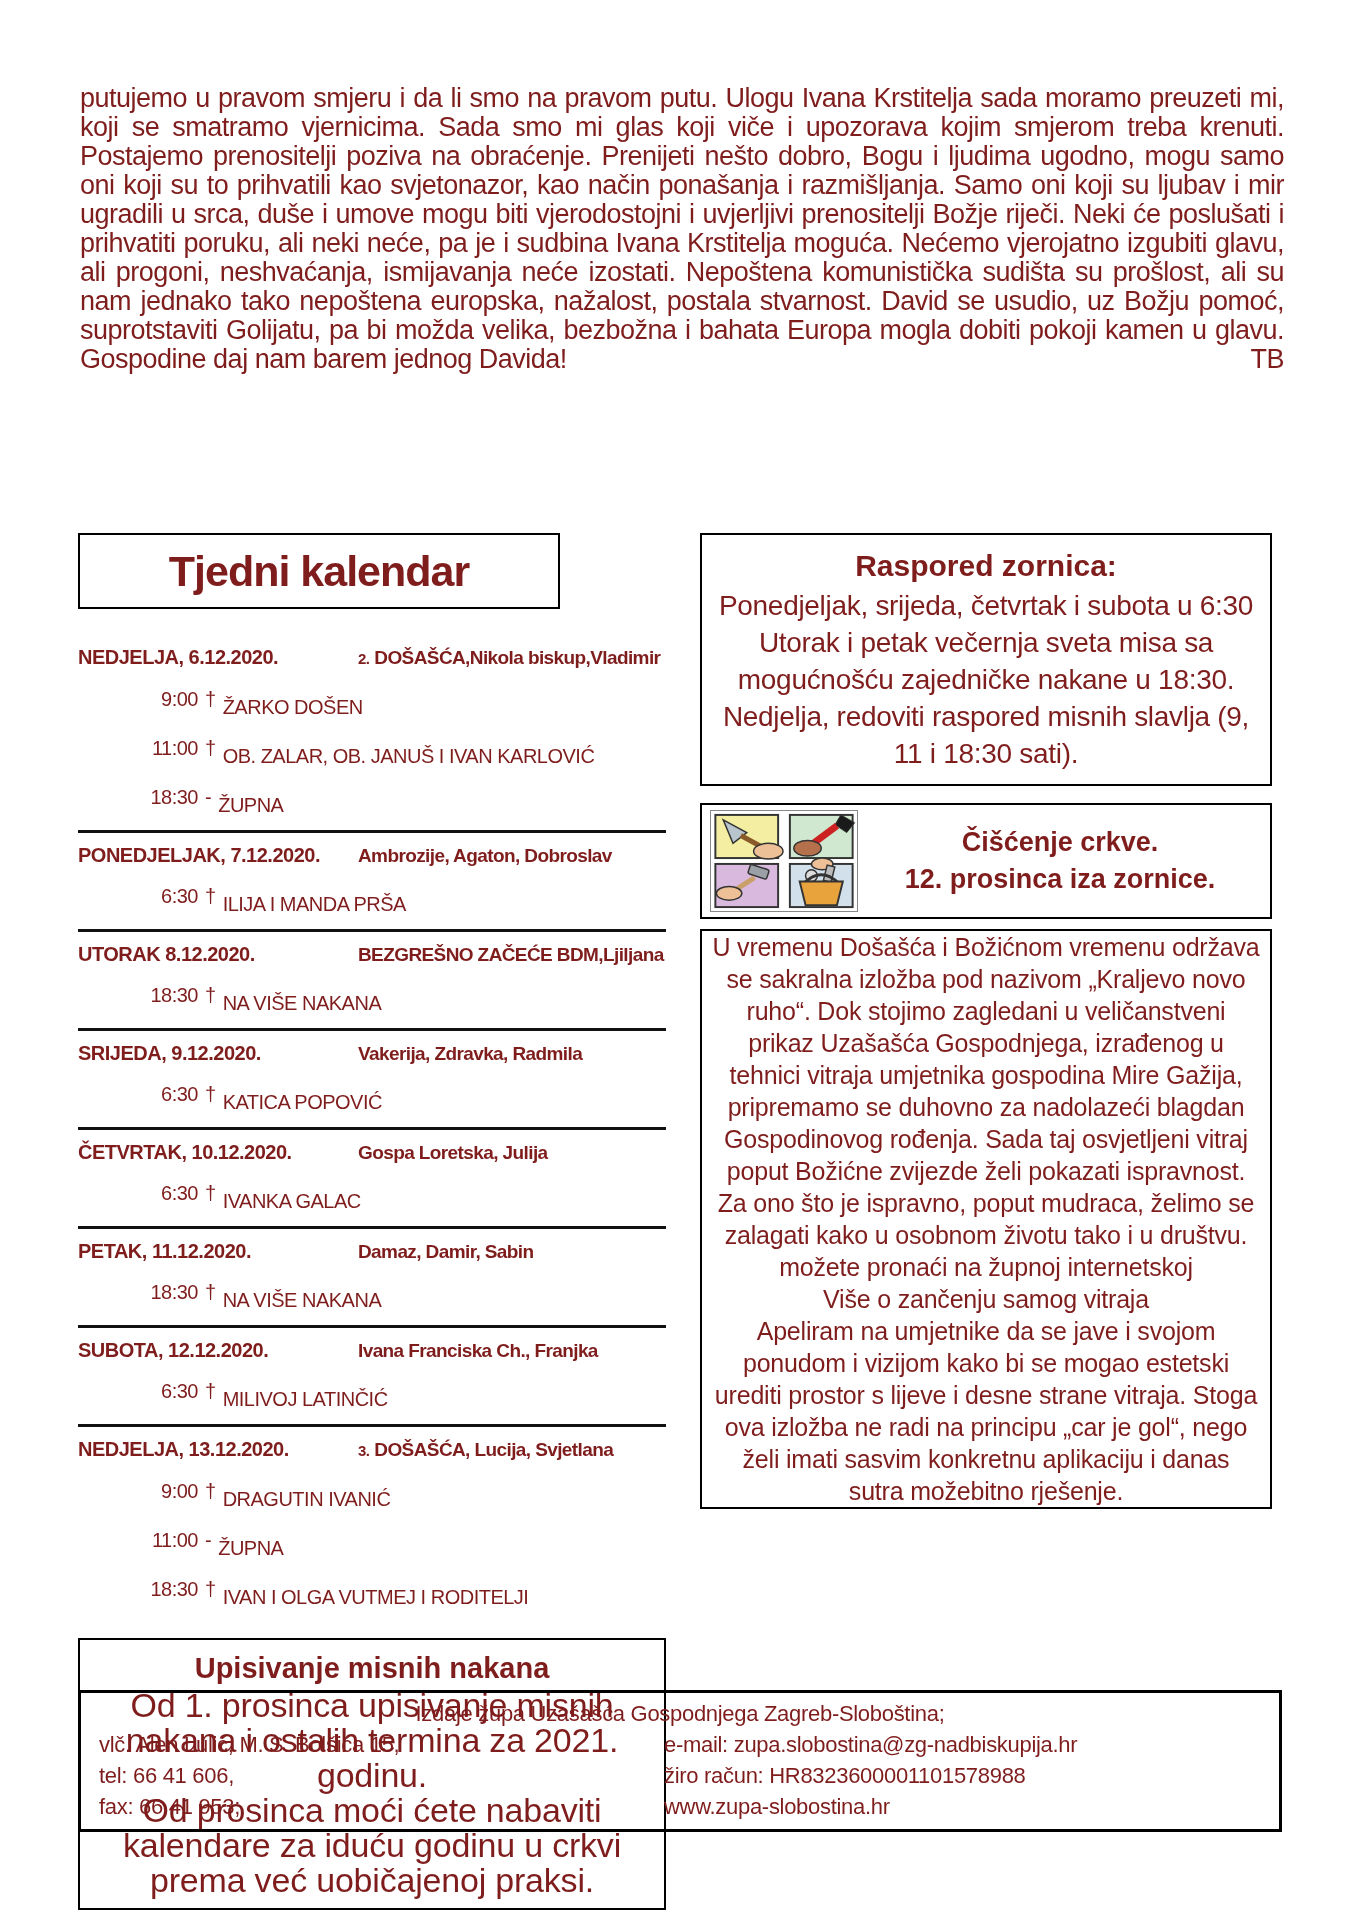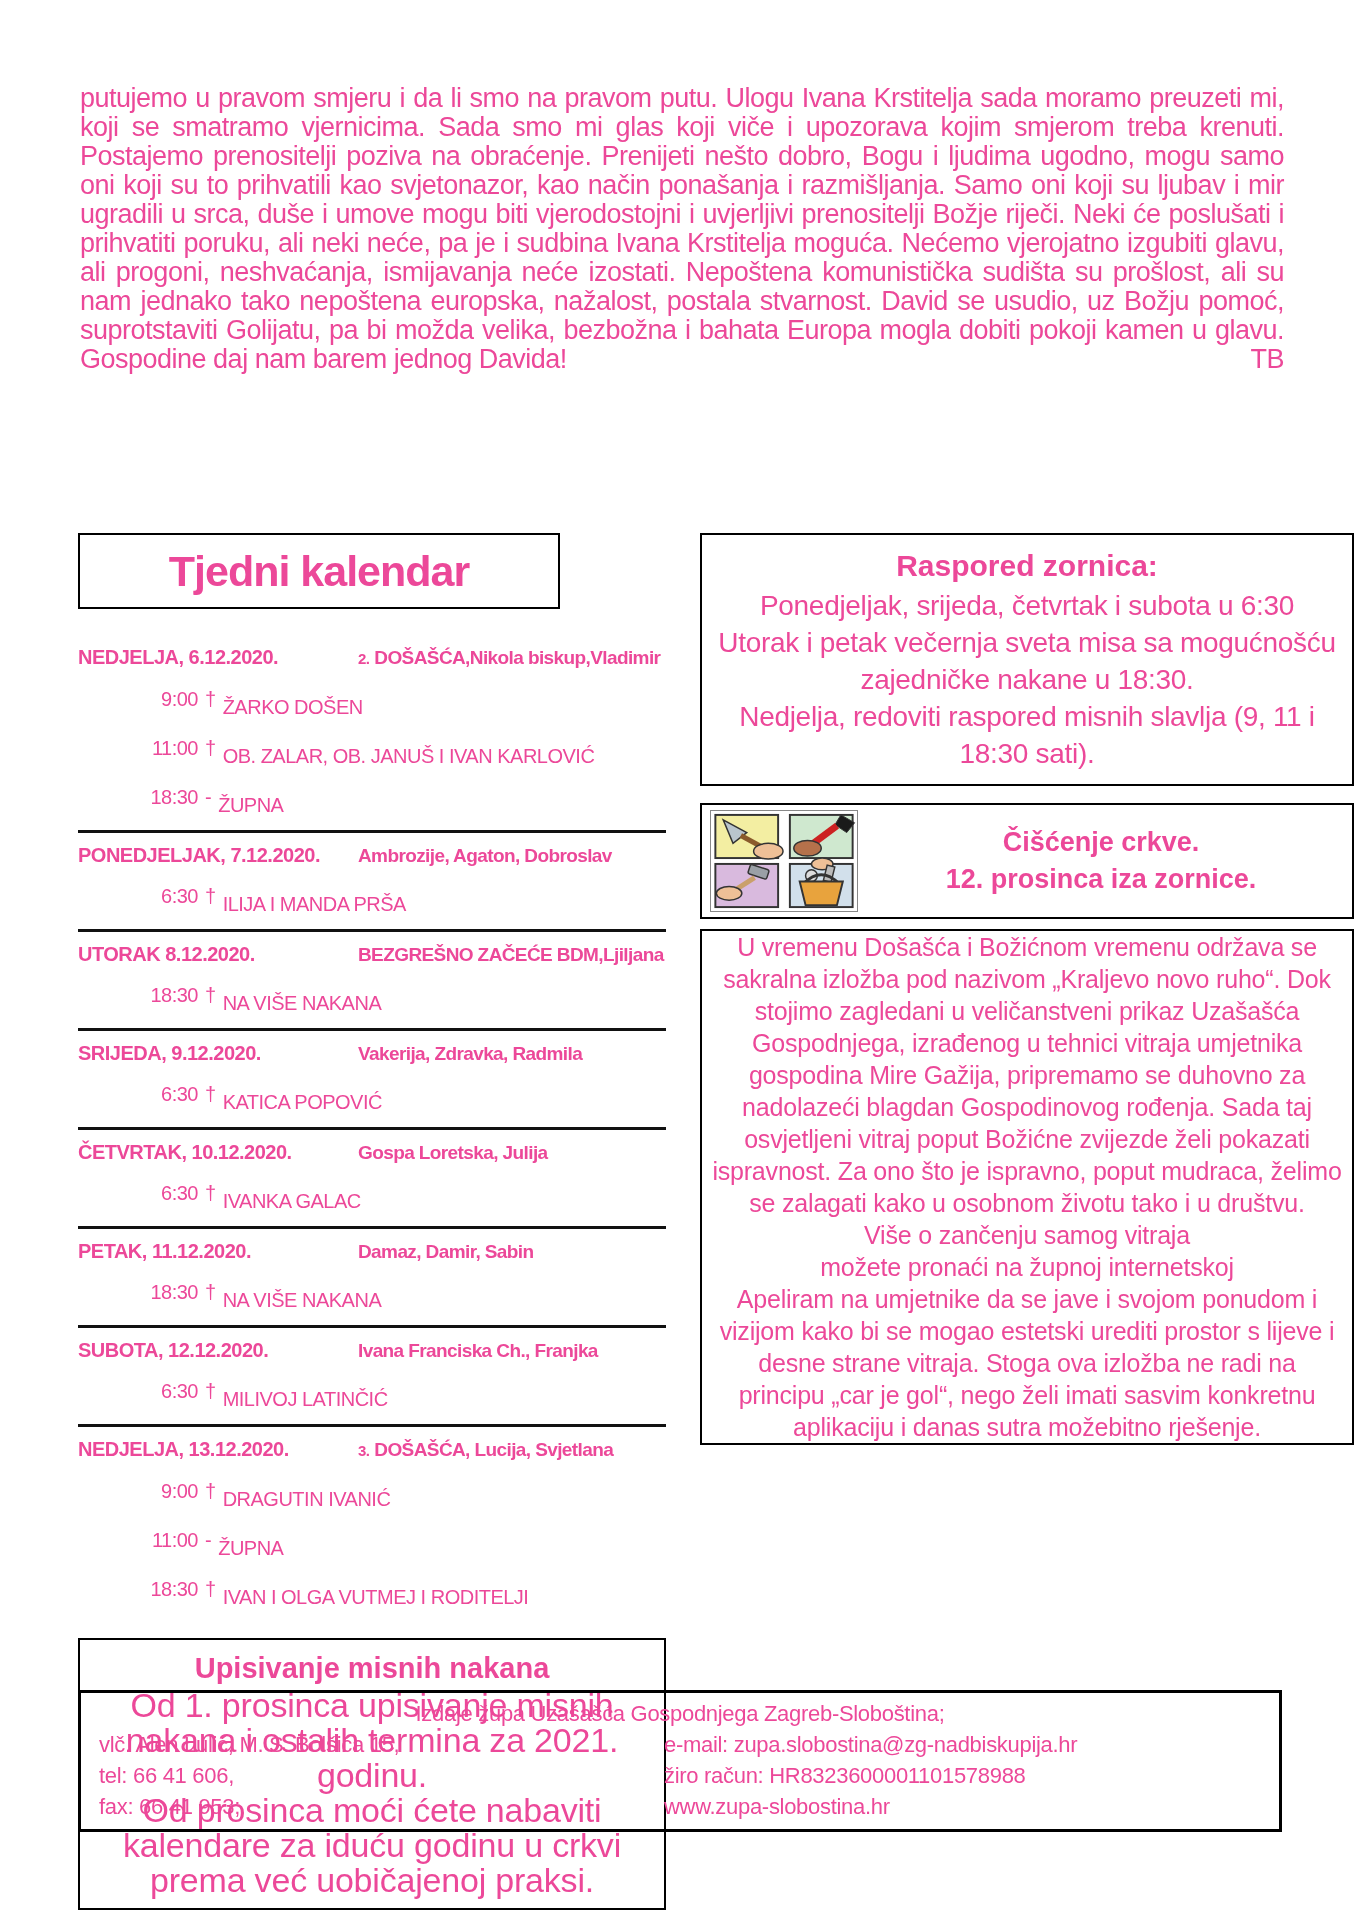--- a/index.html
+++ b/index.html
@@ -1,32 +1,32 @@
 <!DOCTYPE html>
 <html><head>
 <meta charset="utf-8">
 <style>
   * { margin:0; padding:0; box-sizing:border-box; }
   html,body { background:#e8e8e8; }
   .page {
     position:relative; width:1358px; height:1920px; margin:0 auto;
-    background:#ffffff; color:#ec4899;
+    background:#ffffff; color:#7f1d1d;
     font-family:"Liberation Sans", sans-serif;
     overflow:hidden;
   }
   
   .top-article {
     position:absolute; left:80px; top:84px; width:1204px;
     font-size:27px; line-height:29px; letter-spacing:-0.5px;
     text-align:justify;
   }
   .top-article .sig { float:right; }
   
   .left-col  { position:absolute; left:78px;  top:533px; width:588px; }
-  .right-col { position:absolute; left:700px; top:533px; width:654px; }
+  .right-col { position:absolute; left:700px; top:533px; width:572px; }
   .box { border:2px solid #000; background:#fff; }
   
   .cal-title-box {
     width:482px; height:76px; display:flex; align-items:center; justify-content:center;
     border:2px solid #000; margin-bottom:26px;
   }
   .cal-title { font-size:43px; font-weight:bold; letter-spacing:-1px; }
   .day-group { padding:6px 0 8px 0; border-bottom:3px solid #111; }
   .day-group:last-child { border-bottom:none; }
   .day-header { display:flex; align-items:baseline; }
@@ -232,22 +232,22 @@
         <polygon points="90,72 134,72 128,96 96,96" fill="#e8a33d" stroke="#333" stroke-width="2"></polygon>
       </svg>
       <div class="cleaning-text">
         <div>Čišćenje crkve.</div>
         <div>12. prosinca iza zornice.</div>
       </div>
     </div>
 
     <div class="exhibition-box box" id="exhibition-box">
         <p>U vremenu Došašća i Božićnom vremenu održava se sakralna izložba pod nazivom „Kraljevo novo ruho“. Dok stojimo zagledani u veličanstveni prikaz Uzašašća Gospodnjega, izrađenog u tehnici vitraja umjetnika gospodina Mire Gažija, pripremamo se duhovno za nadolazeći blagdan Gospodinovog rođenja. Sada taj osvjetljeni vitraj poput Božićne zvijezde želi pokazati ispravnost. Za ono što je ispravno, poput mudraca, želimo se zalagati kako u osobnom životu tako i u društvu.</p>
+        <p>možete pronaći na župnoj internetskoj</p>
         <p>Više o zančenju samog vitraja</p>
-        <p>možete pronaći na župnoj internetskoj</p>
         <p>Apeliram na umjetnike da se jave i svojom ponudom i vizijom kako bi se mogao estetski urediti prostor s lijeve i desne strane vitraja. Stoga ova izložba ne radi na principu „car je gol“, nego želi imati sasvim konkretnu aplikaciju i danas sutra možebitno rješenje.</p>
       </div>
   </div>
 
   <div class="footer-box">
     <div class="footer-top">Izdaje župa Uzašašća Gospodnjega Zagreb-Sloboština;</div>
     <div class="footer-cols">
       <div class="footer-left" id="footer-left">
           <div>vlč. Alen Lulić, M. S. Bolšića 15,</div>
           <div>tel: 66 41 606,</div>

